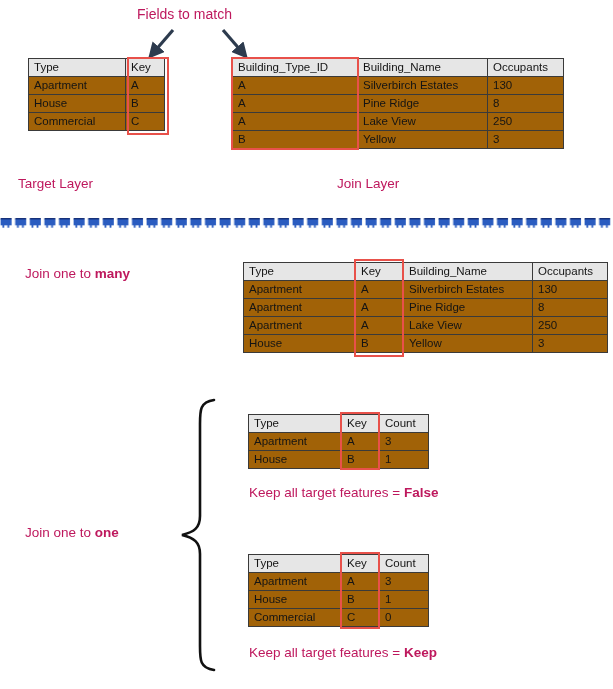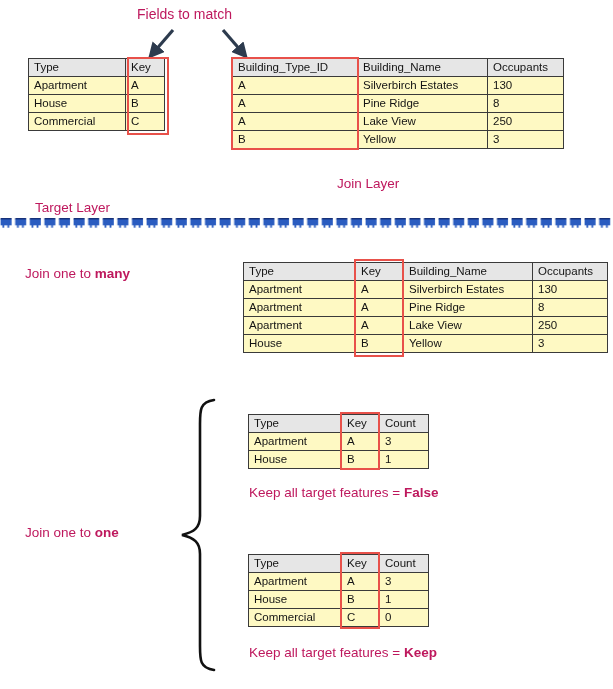--- a/index.html
+++ b/index.html
@@ -22,21 +22,21 @@
     font-size: 13.5px;
     color: #be185d;
     white-space: nowrap;
     line-height: 1.15;
   }
   .label .bold { font-weight: bold; margin-top: 40px; }
 
   
   table.tbl {
     border-collapse: collapse;
-    background: #fef9c3;
+    background: #a16207;
     font-size: 11.5px;
     line-height: 1;
   }
   table.tbl th, table.tbl td {
     border: 1px solid #3a3a3a;
     padding: 2px 5px;
     text-align: left;
     font-weight: normal;
     height: 13px;
     vertical-align: middle;
@@ -144,21 +144,21 @@
       <tr>
         <td>B</td>
         <td>Yellow</td>
         <td>3</td>
       </tr>
     </tbody>
   </table>
   <div class="hl" style="left:-1px; top:-1px; width:128px; height:93px;"></div>
 </div>
 
-<div class="abs label" style="left:35px; top:176px;margin-top:24px;">Target Layer</div>
+<div class="abs label" style="left:18px; top:176px;">Target Layer</div>
 <div class="abs label" style="left:308px; top:176px;margin-left:29px;">Join Layer</div>
 
 <svg class="divider" style="left:0px; top:218px;" width="613" height="12" viewBox="0 0 613 12" preserveAspectRatio="none">
   <defs>
     <pattern id="dashpat" x="0" y="0" width="14.6" height="12" patternUnits="userSpaceOnUse">
       <rect x="0.6" y="1" width="11" height="7" fill="#2a5cc0"></rect>
       <rect x="2.4" y="7.6" width="1.8" height="3" fill="#2a5cc0"></rect>
       <rect x="7.4" y="7.6" width="1.8" height="3" fill="#2a5cc0"></rect>
       <rect x="0.6" y="0" width="11" height="1.6" fill="#16317a"></rect>
     </pattern>

